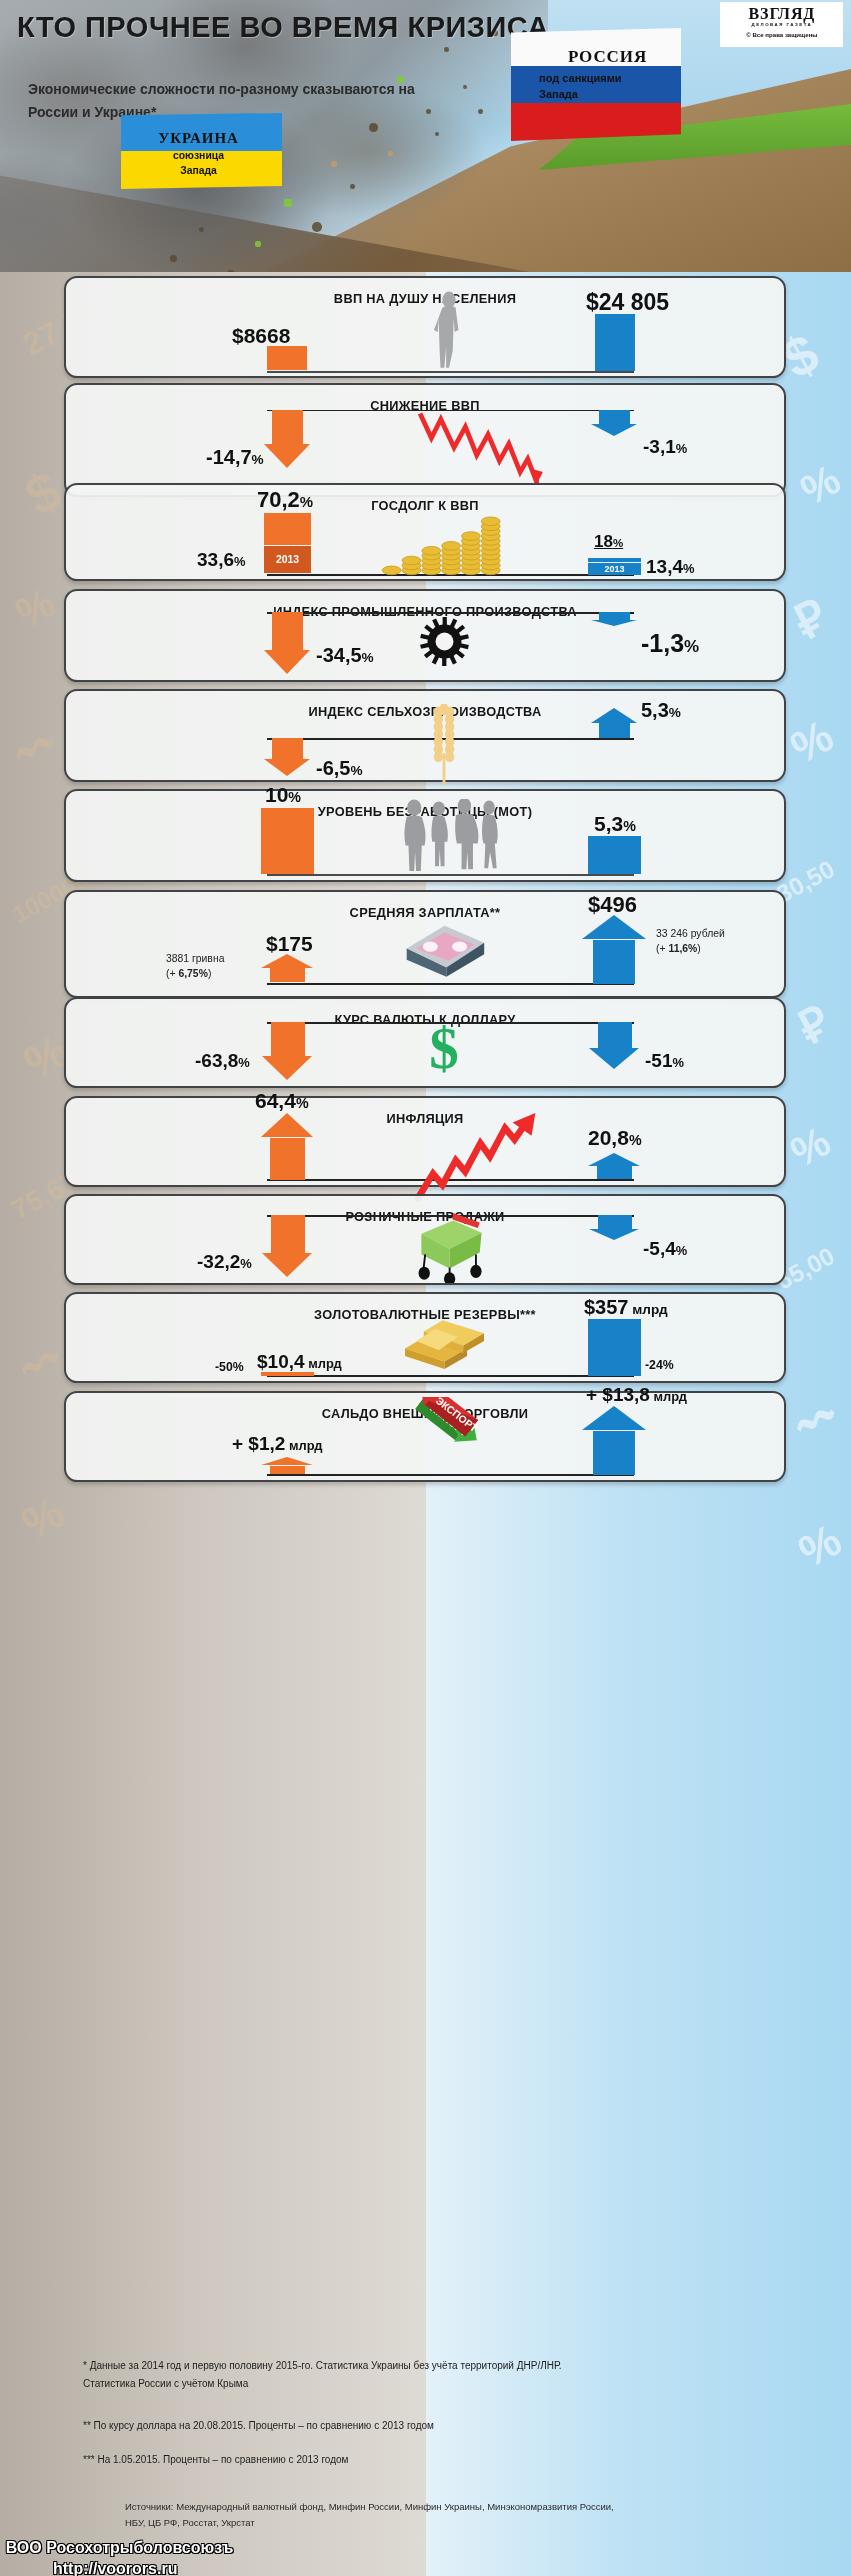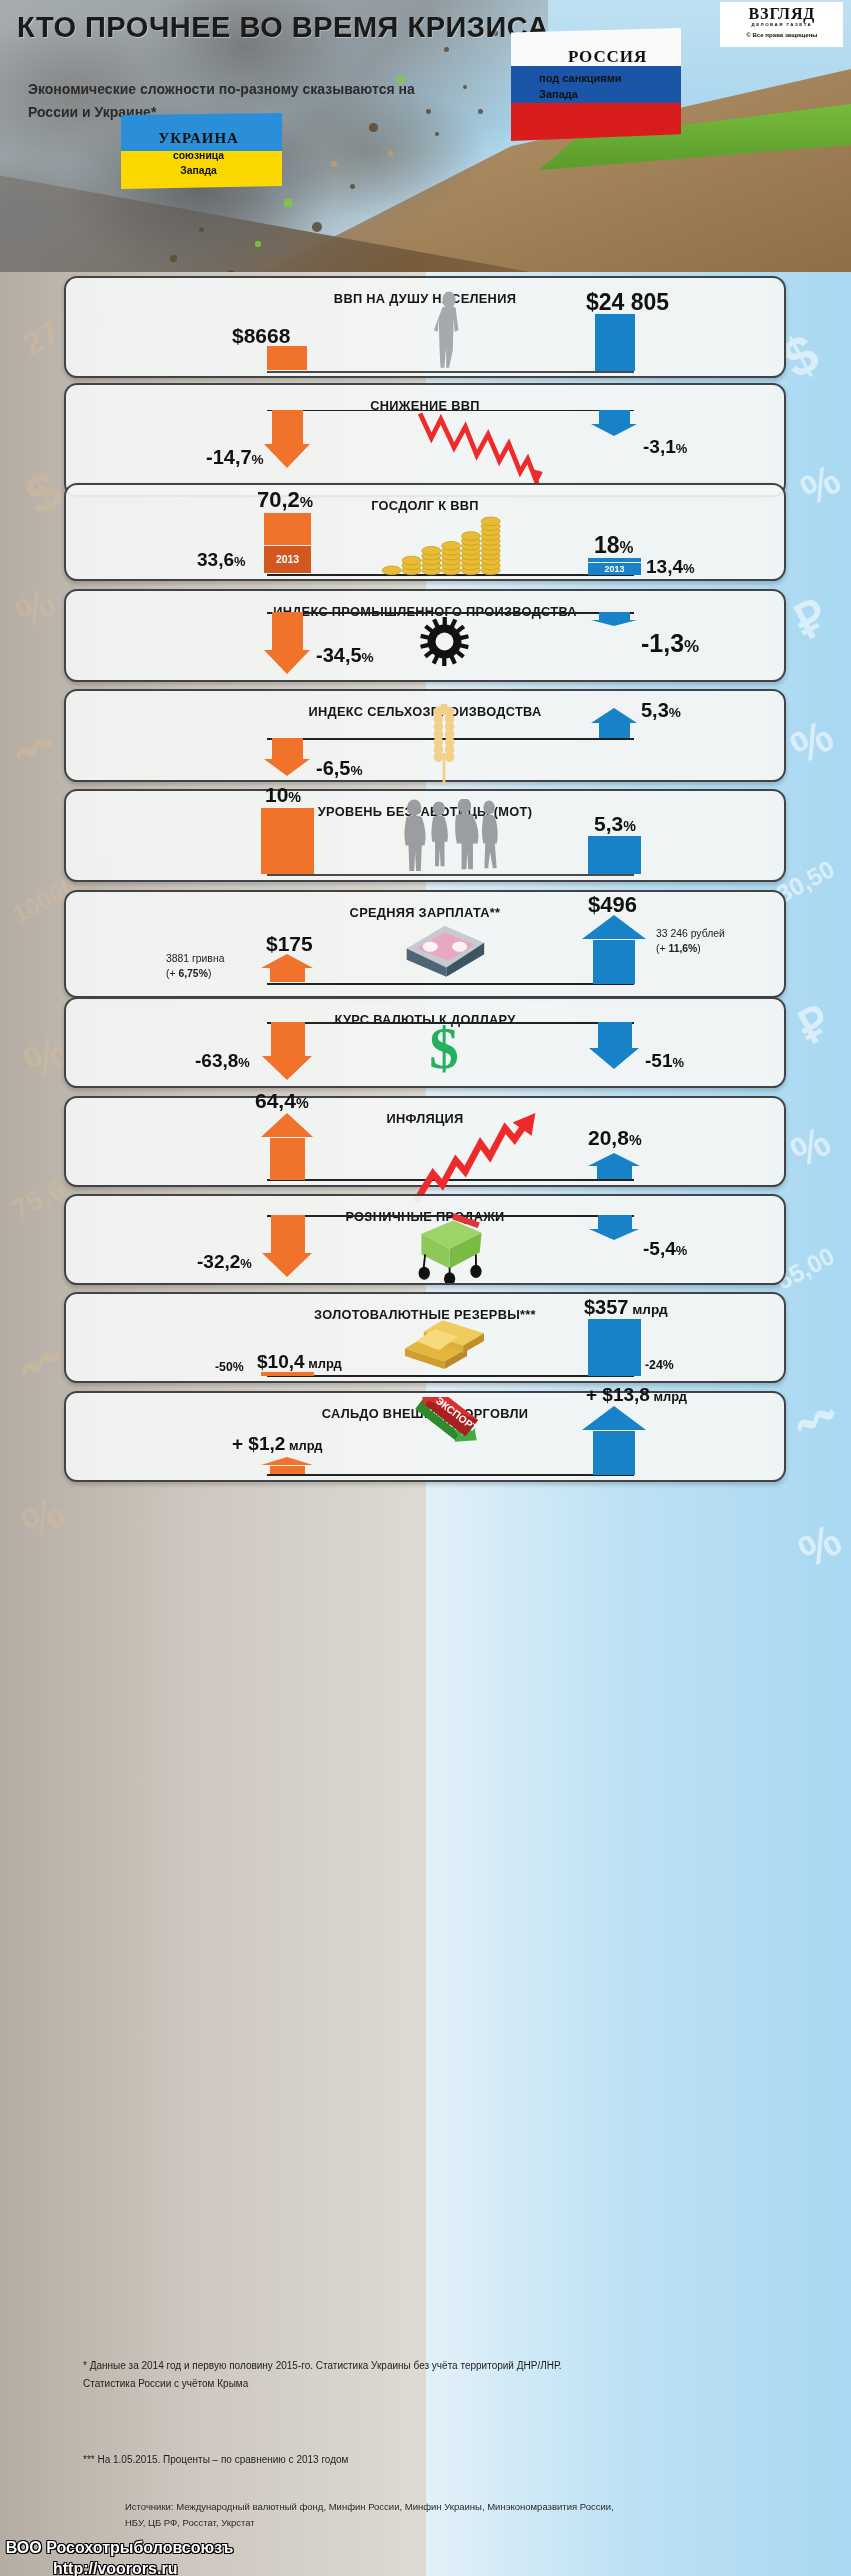--- a/index.html
+++ b/index.html
@@ -270,21 +270,21 @@
       </div>
       <div class="card" style="top: 211px; height: 98px;">
         <div class="card-title">ГОСДОЛГ К ВВП</div>
         <div class="baseline" style="left: 201px; top: 89px; width: 367px; height: 1.5px; background: rgb(34, 34, 34);"></div>
         <div class="bar o" style="left: 198px; top: 28px; width: 47px; height: 32px;"></div>
         <div class="bar o2" style="left: 198px; top: 61px; width: 47px; height: 27.4px; color: rgb(255, 255, 255); font-size: 10.4px; font-weight: bold; text-align: center; line-height: 27.4px;">2013</div>
         <div class="val" style="left: 191px; top: 1.9px; font-size: 22px; text-align: right;">70,2<span class="pct">%</span></div>
         <div class="val" style="left: 131px; top: 64px; font-size: 19px;">33,6<span class="pct">%</span></div>
         <div class="bar b" style="left: 522px; top: 73px; width: 53px; height: 3.8px;"></div>
         <div class="bar b" style="left: 522px; top: 78px; width: 53px; height: 12.3px; color: rgb(255, 255, 255); font-size: 9px; font-weight: bold; text-align: center; line-height: 12.3px;">2013</div>
-        <div class="val" style="left: 528px; top: 47px; font-size: 23px;">18<span class="pct">%</span></div>
+        <div class="val" style="left: 528px; top: 47px; font-size: 17px; text-decoration: underline;">18<span class="pct">%</span></div>
         <div class="val" style="left: 580px; top: 71px; font-size: 19px;">13,4<span class="pct">%</span></div>
         <div class="coins" style="left: 314px; top: 24.6px; width: 129px; height: 66px;"><svg viewBox="0 0 136 70" width="129" height="66">
             <ellipse cx="12" cy="64" rx="10" ry="4.6" fill="#e8bd35" stroke="#c79a1c" stroke-width="0.8"></ellipse>
             <ellipse cx="33" cy="64" rx="10" ry="4.6" fill="#e8bd35" stroke="#c79a1c" stroke-width="0.8"></ellipse>
             <ellipse cx="33" cy="58.8" rx="10" ry="4.6" fill="#e8bd35" stroke="#c79a1c" stroke-width="0.8"></ellipse>
             <ellipse cx="33" cy="53.6" rx="10" ry="4.6" fill="#e8bd35" stroke="#c79a1c" stroke-width="0.8"></ellipse>
             <ellipse cx="54" cy="64" rx="10" ry="4.6" fill="#e8bd35" stroke="#c79a1c" stroke-width="0.8"></ellipse>
             <ellipse cx="54" cy="58.8" rx="10" ry="4.6" fill="#e8bd35" stroke="#c79a1c" stroke-width="0.8"></ellipse>
             <ellipse cx="54" cy="53.6" rx="10" ry="4.6" fill="#e8bd35" stroke="#c79a1c" stroke-width="0.8"></ellipse>
             <ellipse cx="54" cy="48.4" rx="10" ry="4.6" fill="#e8bd35" stroke="#c79a1c" stroke-width="0.8"></ellipse>
@@ -525,20 +525,21 @@
       <text x="26" y="15" fill="#fff" font-size="11" font-weight="bold" font-family="Liberation Sans, sans-serif">ЭКСПОРТ</text>
     </g>
   </svg></div>
       </div>
     </div>
 
   <div class="note" style="left:83px; top:2085px; width:719px;">
     <span>* Данные за 2014 год и первую половину 2015-го. Статистика Украины без учёта территорий ДНР/ЛНР.</span><br>
     <span>Статистика России с учётом Крыма</span>
   </div>
+  <div class="note" style="left:83px; top:2145px; width:719px;">** По курсу доллара на 20.08.2015. Проценты – по сравнению с 2013 годом</div>
   <div class="note" style="left:83px; top:2179px; width:719px;">*** На 1.05.2015. Проценты – по сравнению с 2013 годом</div>
 
   <div class="sources" style="left:125px; top:2227px; width:700px;">
     <span>Источники: Международный валютный фонд, Минфин России, Минфин Украины, Минэкономразвития России,</span><br>
     <span>НБУ, ЦБ РФ, Росстат, Укрстат</span>
   </div>
 </div>
 
 <div class="watermark-bar">
   <div class="wm-line1">ВОО Росохотрыболовсоюзъ</div>

